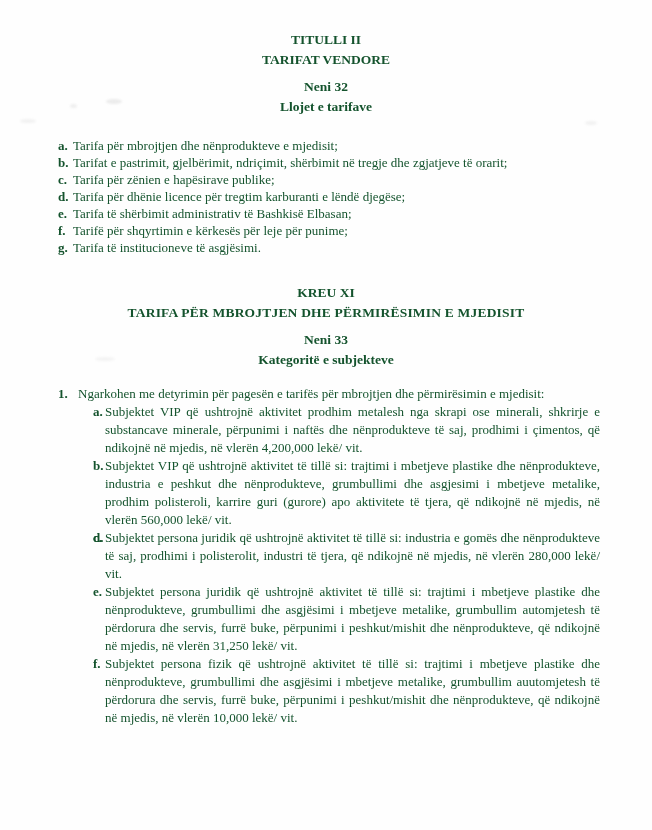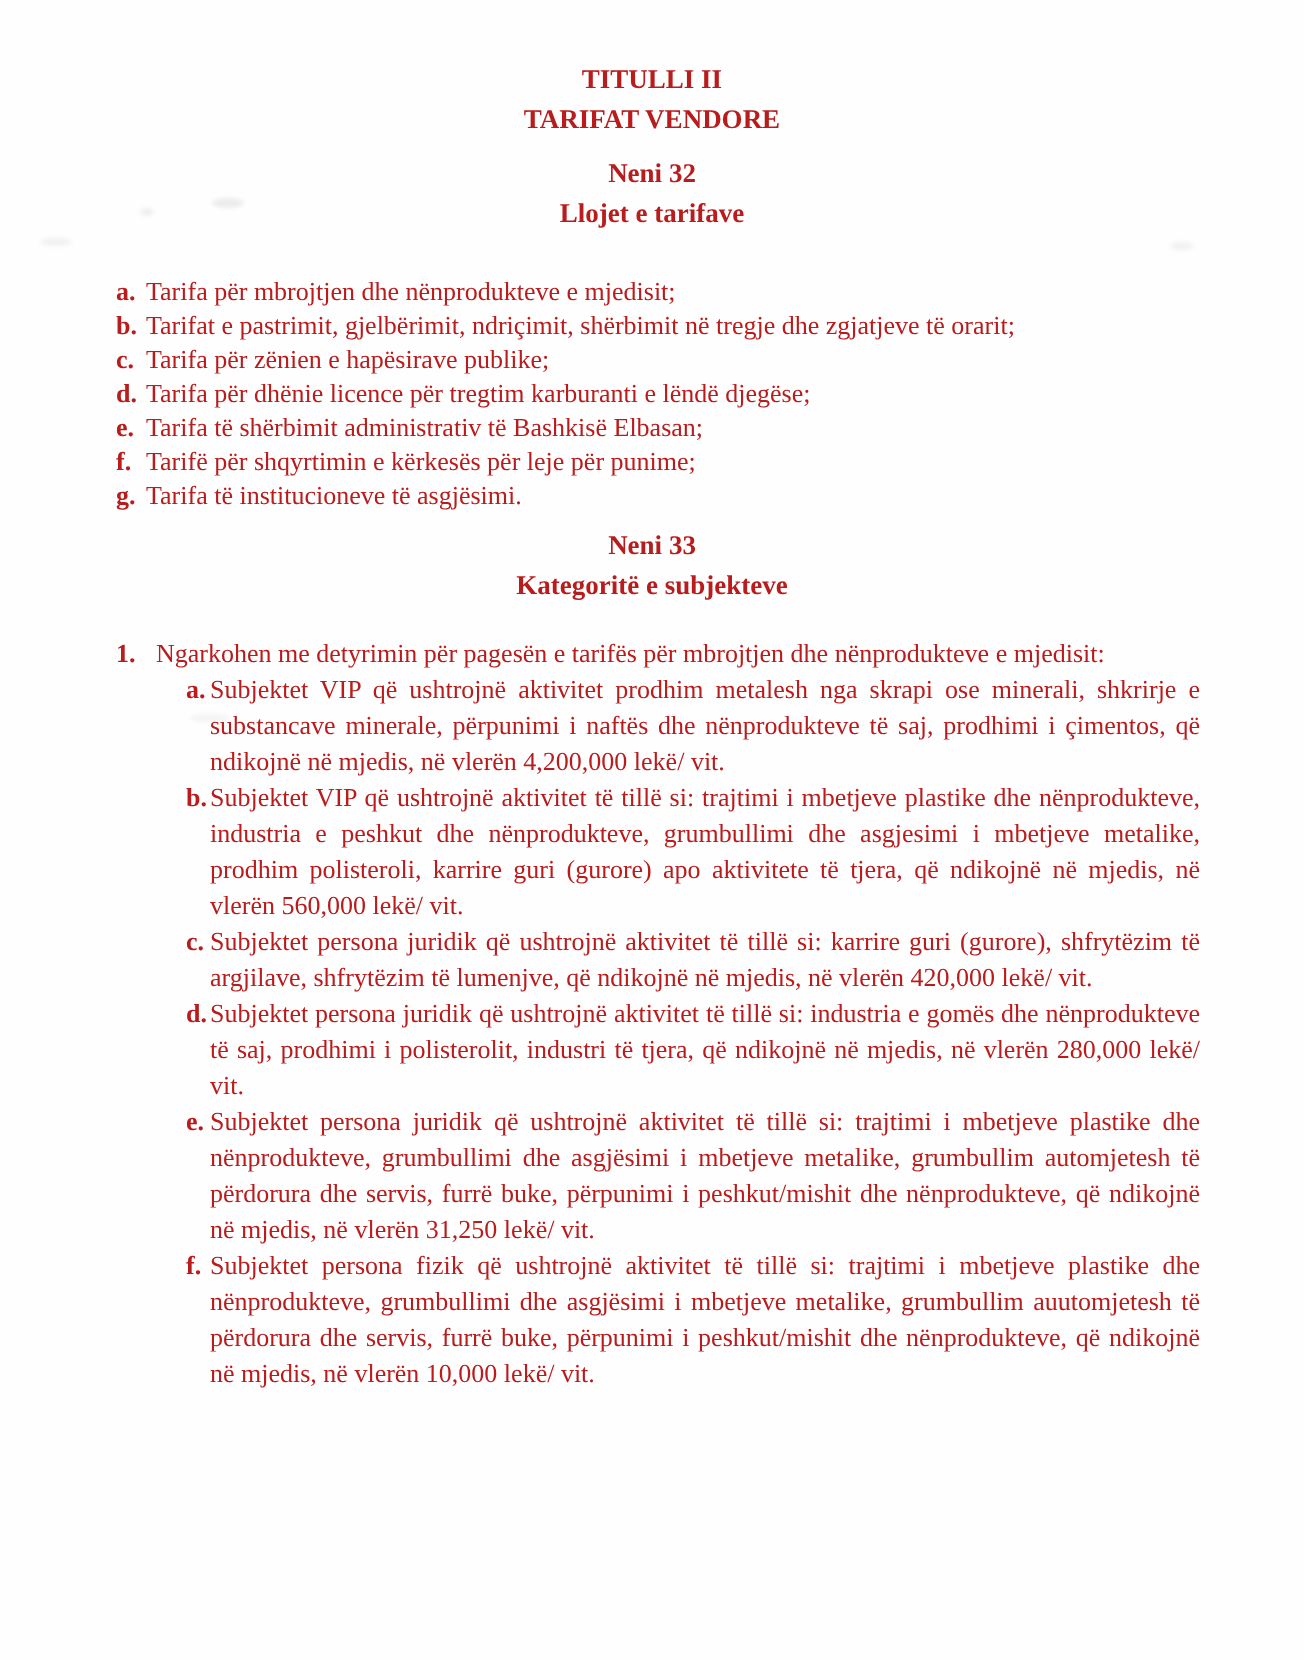--- a/index.html
+++ b/index.html
@@ -3,21 +3,21 @@
 <meta charset="utf-8">
 <style>
   html, body { margin: 0; padding: 0; background: #ffffff; }
   .page {
     position: relative;
     width: 652px;
     height: 830px;
     background: #fefefe;
     overflow: hidden;
     font-family: "Liberation Serif", "DejaVu Serif", serif;
-    color: #b91c1c;
+    color: #14532d;
     font-size: 13px;
   }
   .center-heading {
     text-align: center;
     font-weight: bold;
     font-size: 13.5px;
     line-height: 20px;
   }
   .title-block   { padding-top: 30px; }
   .neni-block    { margin-top: 7px; }
@@ -109,43 +109,46 @@
     <div class="tarifa-item">
       <span class="marker">f.</span>
       <span>Tarifë për shqyrtimin e kërkesës për leje për punime;</span>
     </div>
     <div class="tarifa-item">
       <span class="marker">g.</span>
       <span>Tarifa të institucioneve të asgjësimi.</span>
     </div>
   </div>
 
+  <div class="center-heading kreu-block">
+    <div>KREU XI</div>
+    <div class="kreu-sub">TARIFA PËR MBROJTJEN DHE PËRMIRËSIMIN E MJEDISIT</div>
+  </div>
 
   <div class="center-heading neni-block">
     <div>Neni 33</div>
     <div>Kategoritë e subjekteve</div>
   </div>
 
   <div class="item1">
     <span class="marker">1.</span>
-    <span>Ngarkohen me detyrimin për pagesën e tarifës për mbrojtjen dhe nënprodukteve e mjedisit:</span>
+    <span>Ngarkohen me detyrimin për pagesën e tarifës për mbrojtjen dhe përmirësimin e mjedisit:</span>
   </div>
 
   <div class="subitems">
     <div class="subitem">
       <span class="marker">a.</span>
       <span>Subjektet VIP që ushtrojnë aktivitet prodhim metalesh nga skrapi ose minerali, shkrirje e substancave minerale, përpunimi i naftës dhe nënprodukteve të saj, prodhimi i çimentos, që ndikojnë në mjedis, në vlerën 4,200,000 lekë/ vit.</span>
     </div>
     <div class="subitem">
       <span class="marker">b.</span>
       <span>Subjektet VIP që ushtrojnë aktivitet të tillë si: trajtimi i mbetjeve plastike dhe nënprodukteve, industria e peshkut dhe nënprodukteve, grumbullimi dhe asgjesimi i mbetjeve metalike, prodhim polisteroli, karrire guri (gurore) apo aktivitete të tjera, që ndikojnë në mjedis, në vlerën 560,000 lekë/ vit.</span>
     </div>
     <div class="subitem">
       <span class="marker">c.</span>
-      <span>Subjektet persona juridik që ushtrojnë aktivitet të tillë si: karrire guri (gurore), shfrytëzim të argjilave, shfrytëzim të lumenjve, që ndikojnë në mjedis, në vlerën 420,000 lekë/ vit.</span>
     </div>
     <div class="subitem">
       <span class="marker">d.</span>
       <span>Subjektet persona juridik që ushtrojnë aktivitet të tillë si: industria e gomës dhe nënprodukteve të saj, prodhimi i polisterolit, industri të tjera, që ndikojnë në mjedis, në vlerën 280,000 lekë/ vit.</span>
     </div>
     <div class="subitem">
       <span class="marker">e.</span>
       <span>Subjektet persona juridik që ushtrojnë aktivitet të tillë si: trajtimi i mbetjeve plastike dhe nënprodukteve, grumbullimi dhe asgjësimi i mbetjeve metalike, grumbullim automjetesh të përdorura dhe servis, furrë buke, përpunimi i peshkut/mishit dhe nënprodukteve, që ndikojnë në mjedis, në vlerën 31,250 lekë/ vit.</span>
     </div>
     <div class="subitem">

